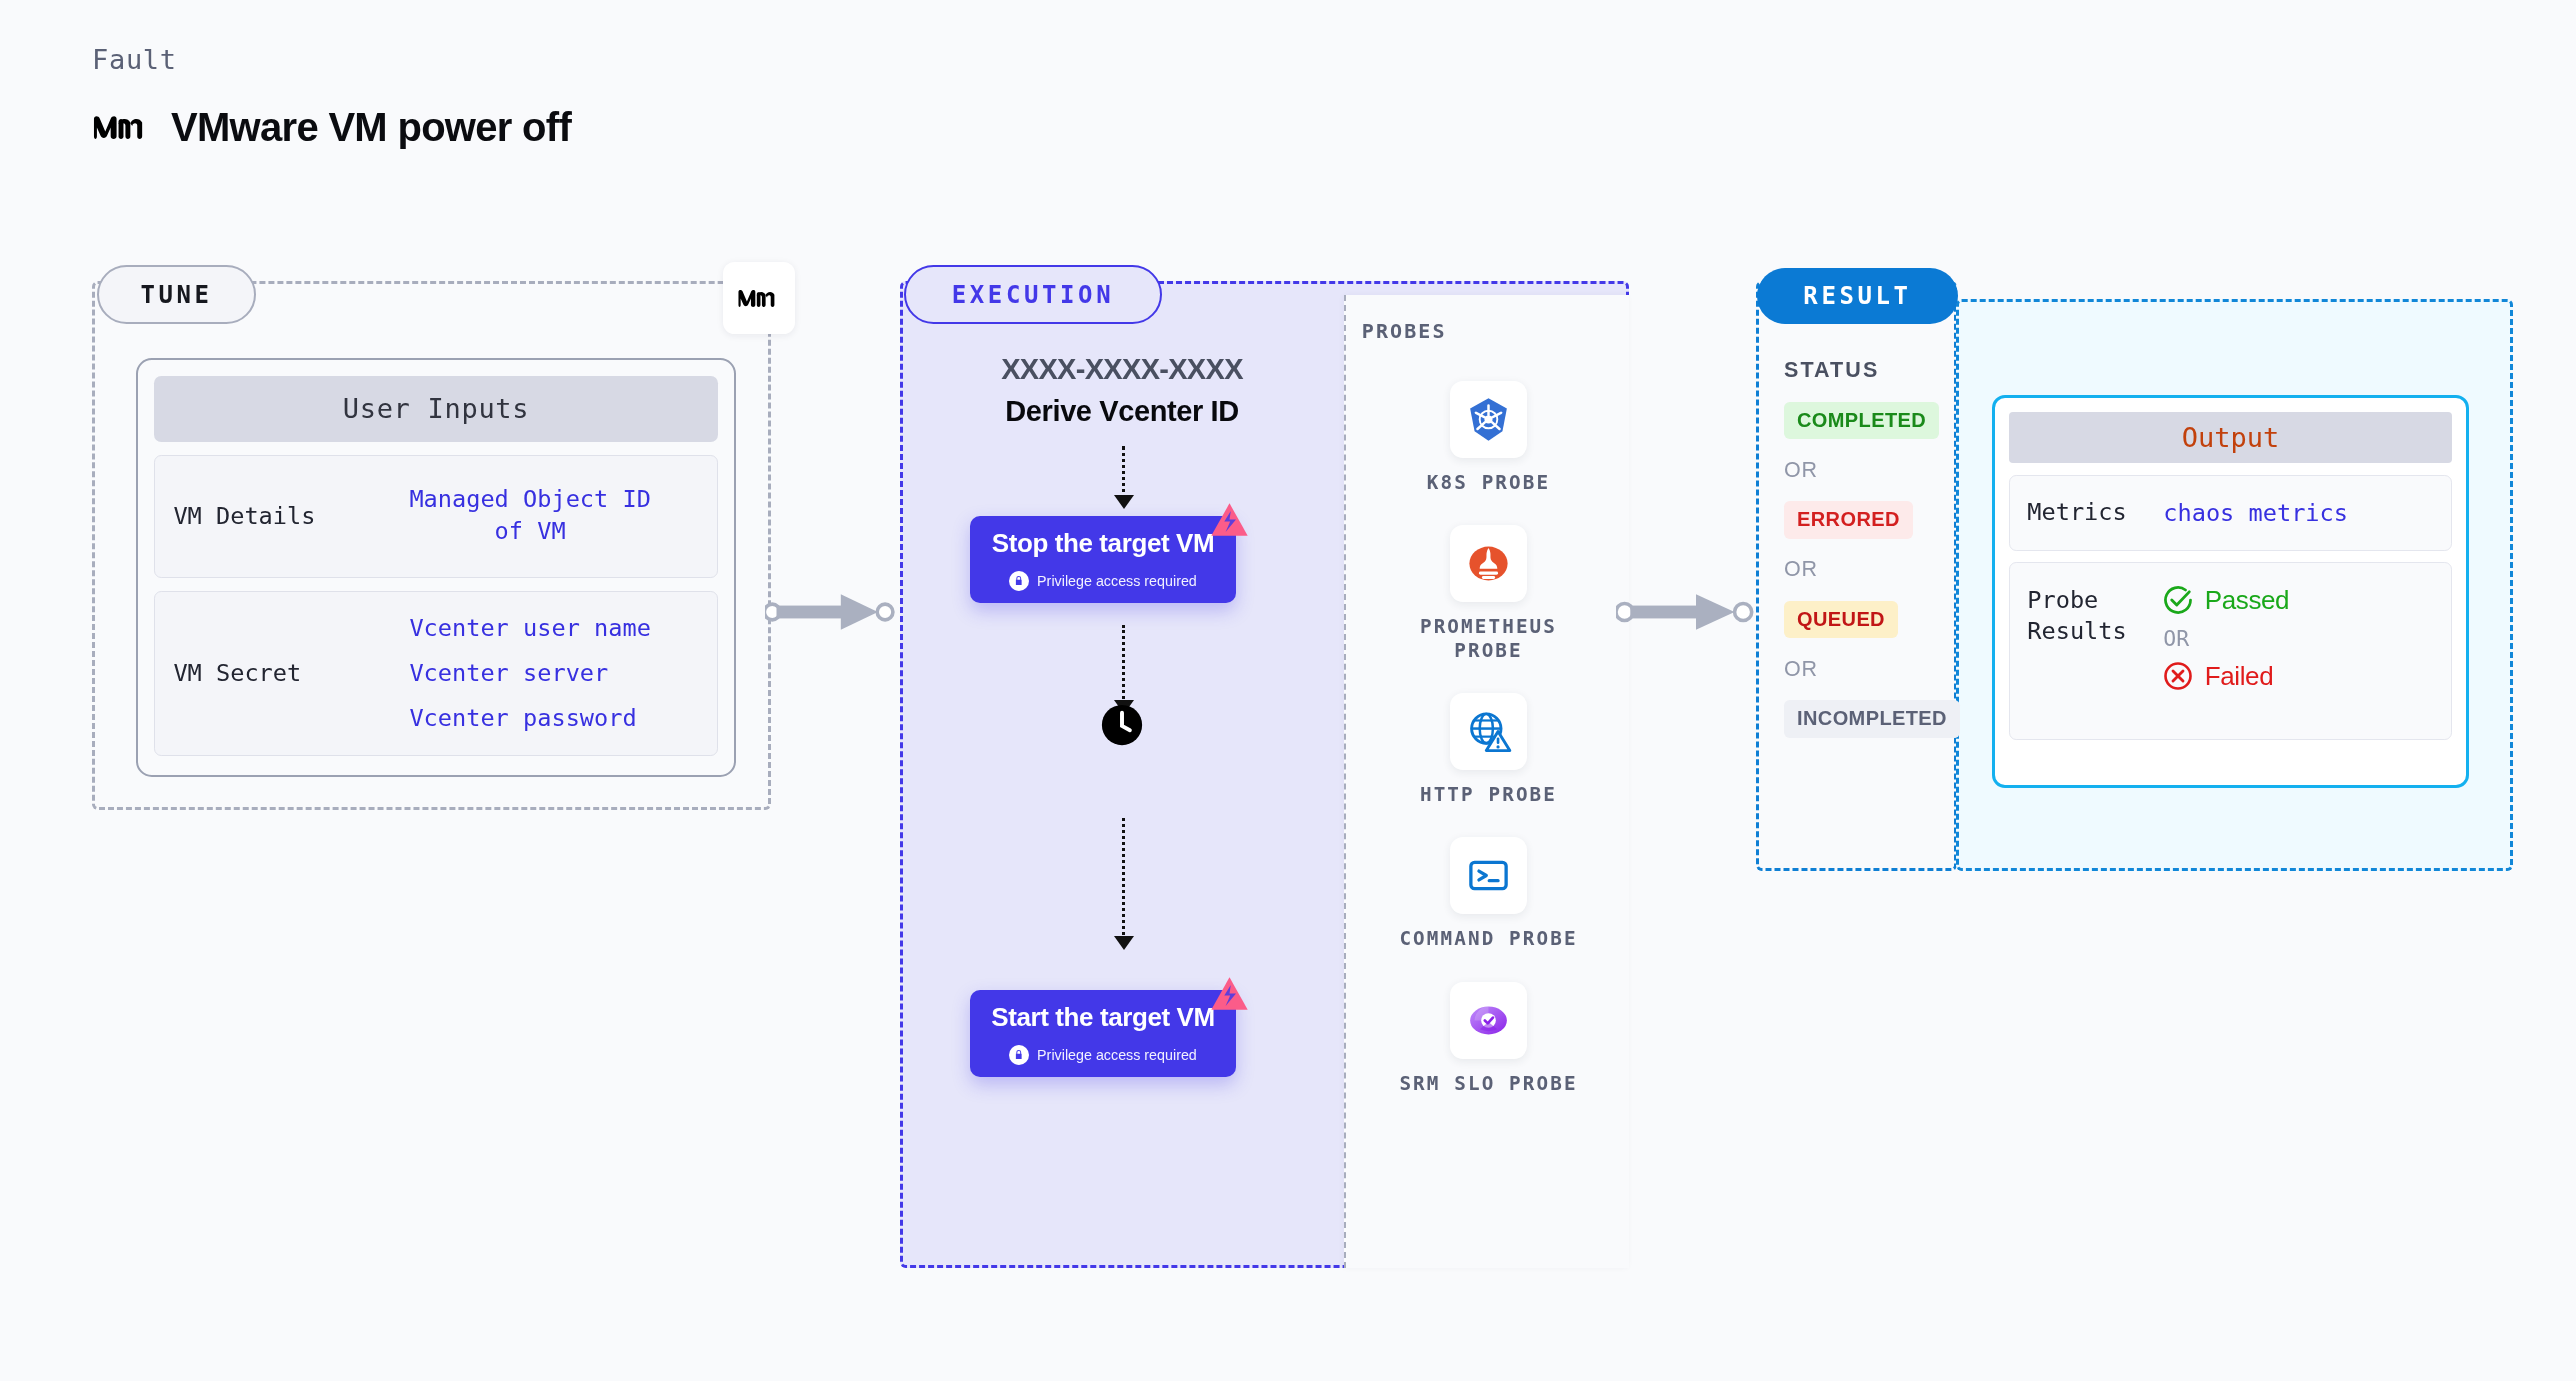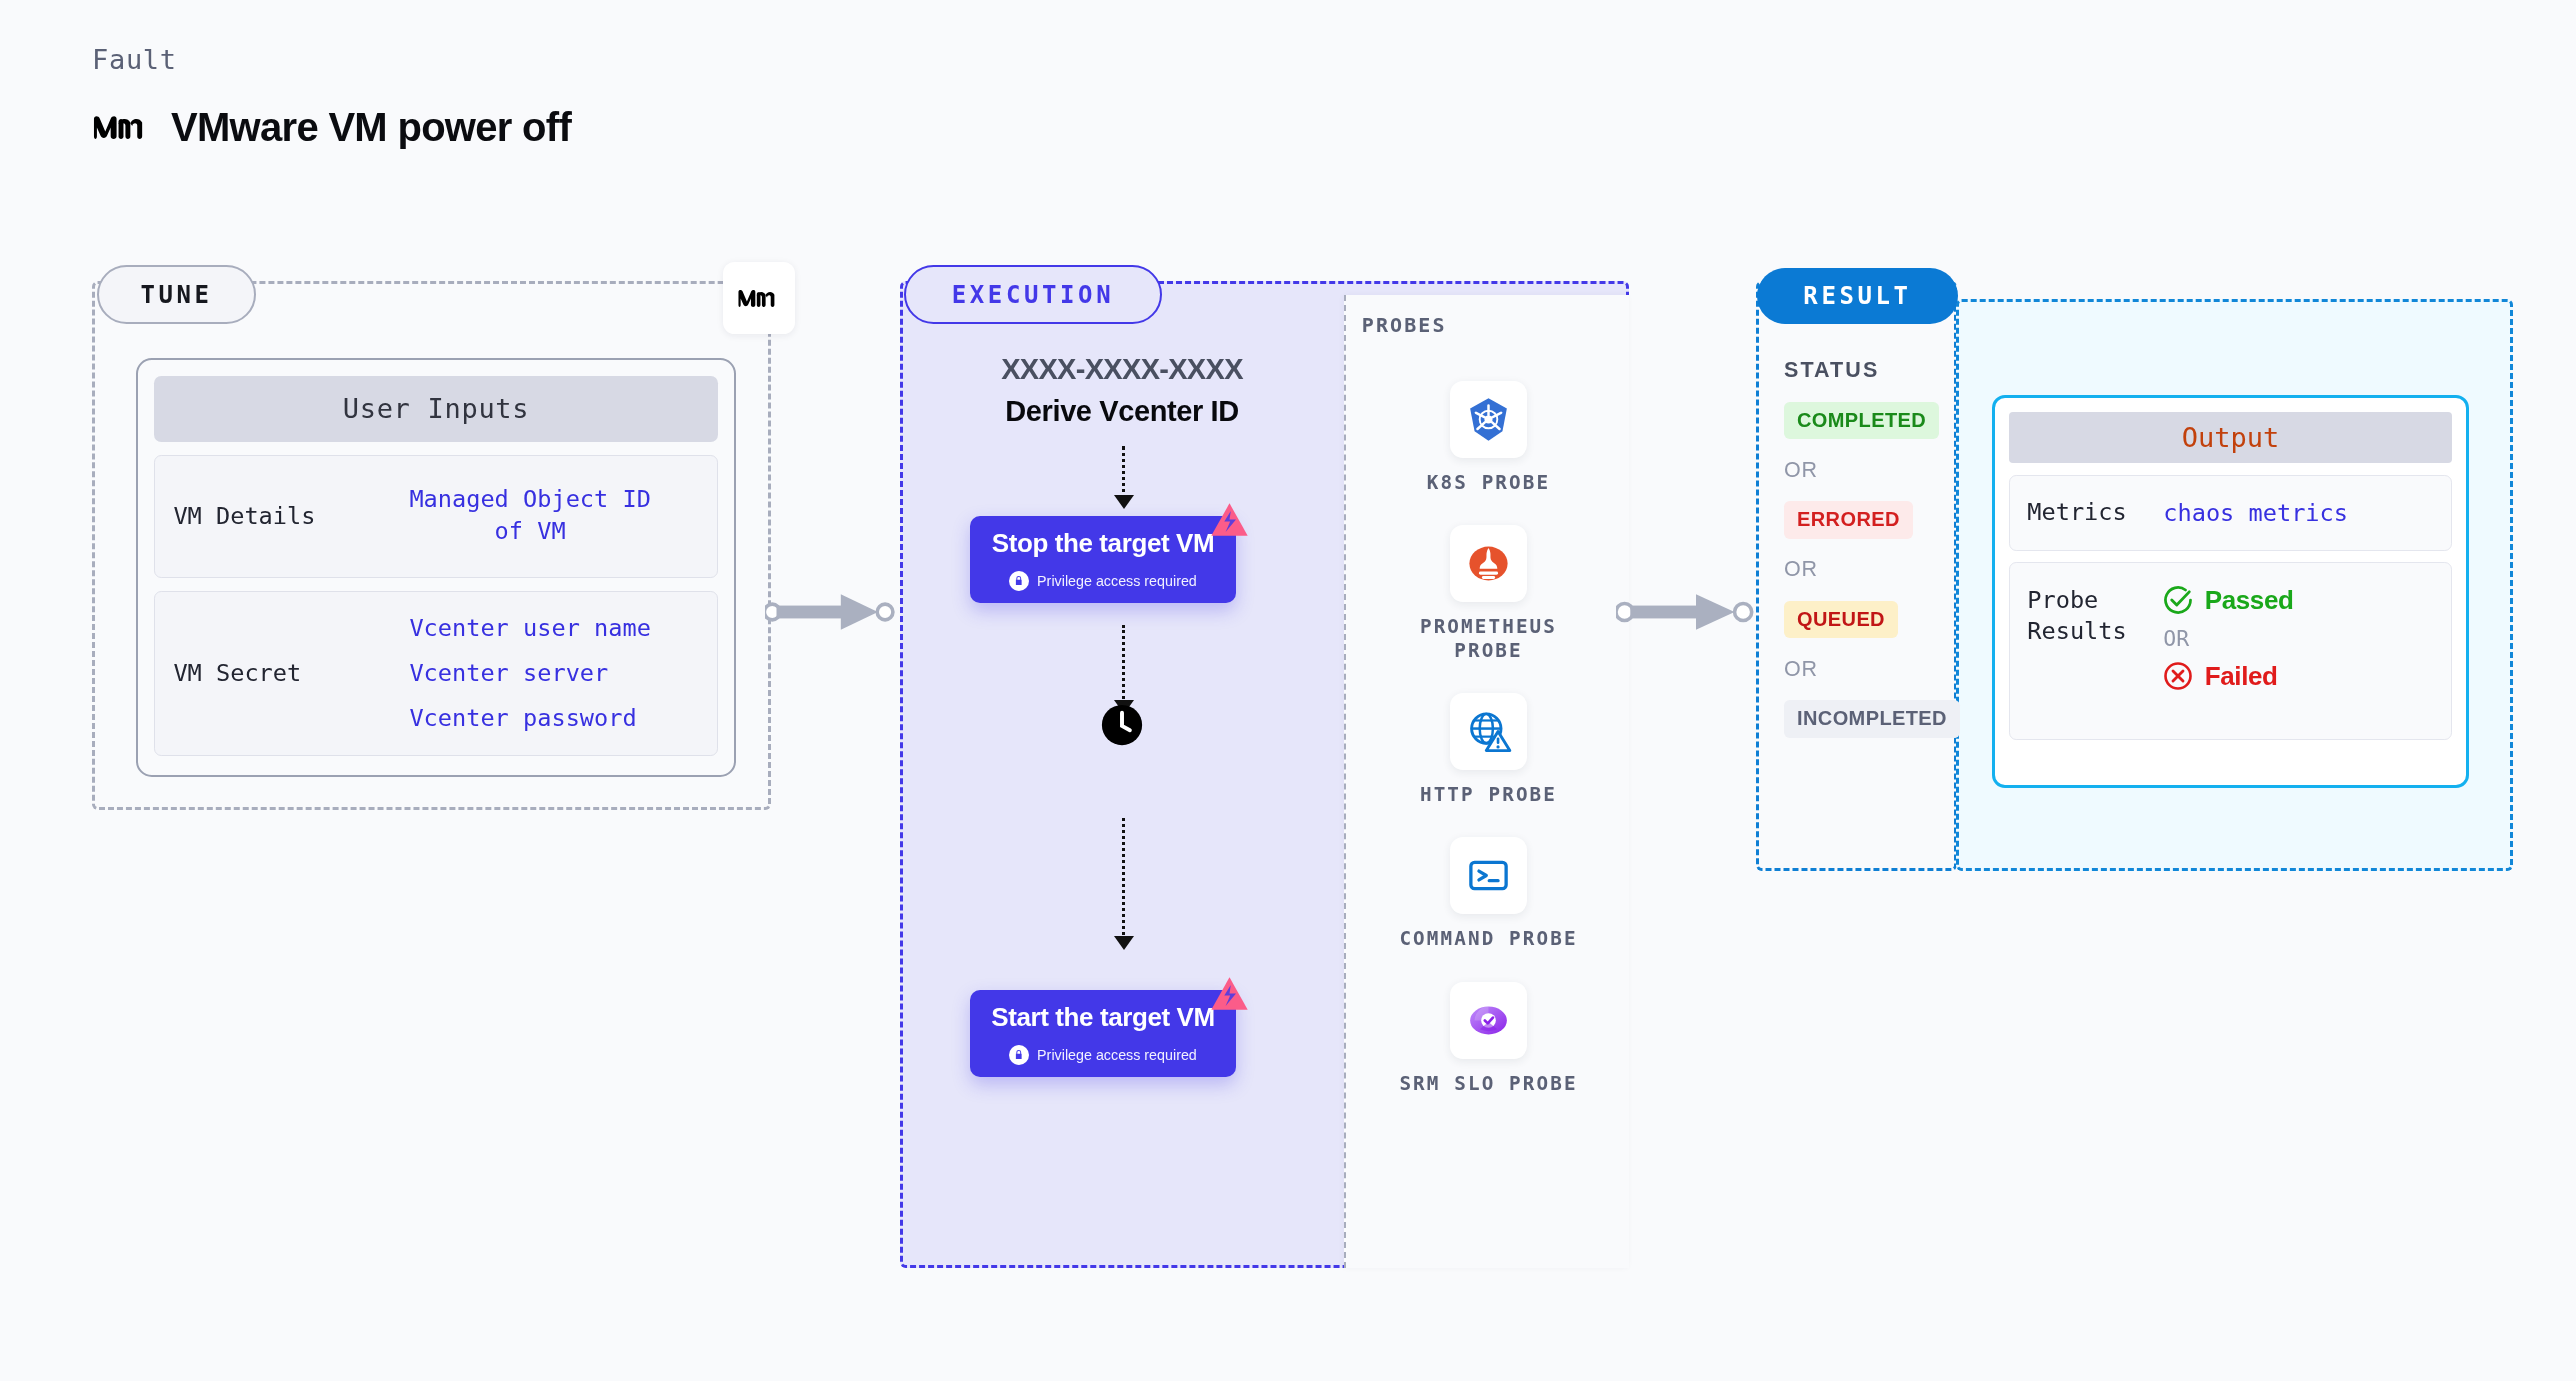--- a/index.html
+++ b/index.html
@@ -156,21 +156,21 @@
     line-height: 1.16; letter-spacing: -0.4px;
   }
 
   
   #probes-panel {
     position: absolute; left: 1344px; top: 295px; width: 285px; height: 973px;
     background: #f9fafc; border-left: 2.1px dashed #a8adbd; z-index: 5;
     box-shadow: -1.4px 0 5.7px rgba(40,45,70,.04);
   }
   #probes-title {
-    position: absolute; left: 15.8px; top: 18px;
+    position: absolute; left: 15.8px; top: 24px;
     font-family: "DejaVu Sans Mono", monospace; font-size: 20px;
     color: #5b6176; letter-spacing: 2.1px; font-weight: bold;
   }
   #probes-list {
     position: absolute; left: 0; top: 86px; width: 285px;
     display: flex; flex-direction: column; align-items: center; gap: 30px;
   }
   .probe-item { display: flex; flex-direction: column; align-items: center; width: 215px; }
   .probe-icon-box {
     width: 77px; height: 77px; background: #ffffff; border-radius: 13px;
@@ -225,21 +225,21 @@
   #out-row-probe { height: 178px; align-items: flex-start; padding-top: 21.5px; }
   .out-key {
     font-family: "DejaVu Sans Mono", monospace; font-size: 23.6px; color: #222531;
     width: 136px; flex: 0 0 136px; line-height: 1.32;
   }
   .out-val-metrics {
     font-family: "DejaVu Sans Mono", monospace; font-size: 23.6px; color: #3730e0;
   }
   .probe-res { display: flex; flex-direction: column; gap: 10px; }
   .probe-res-line { display: flex; align-items: center; gap: 11.5px; }
-  .probe-res-text { font-size: 26px; font-weight: bold; letter-spacing: -0.4px; }
+  .probe-res-text { font-size: 26px; font-weight: normal; letter-spacing: -0.4px; }
   .probe-or {
     font-family: "DejaVu Sans Mono", monospace; font-size: 21.5px; color: #9096a8;
   }
 
   
   .connector { position: absolute; z-index: 8; }
   #connector-1 { left: 765px; top: 587px; }
   #connector-2 { left: 1616px; top: 587px; }
 </style>
 </head>

